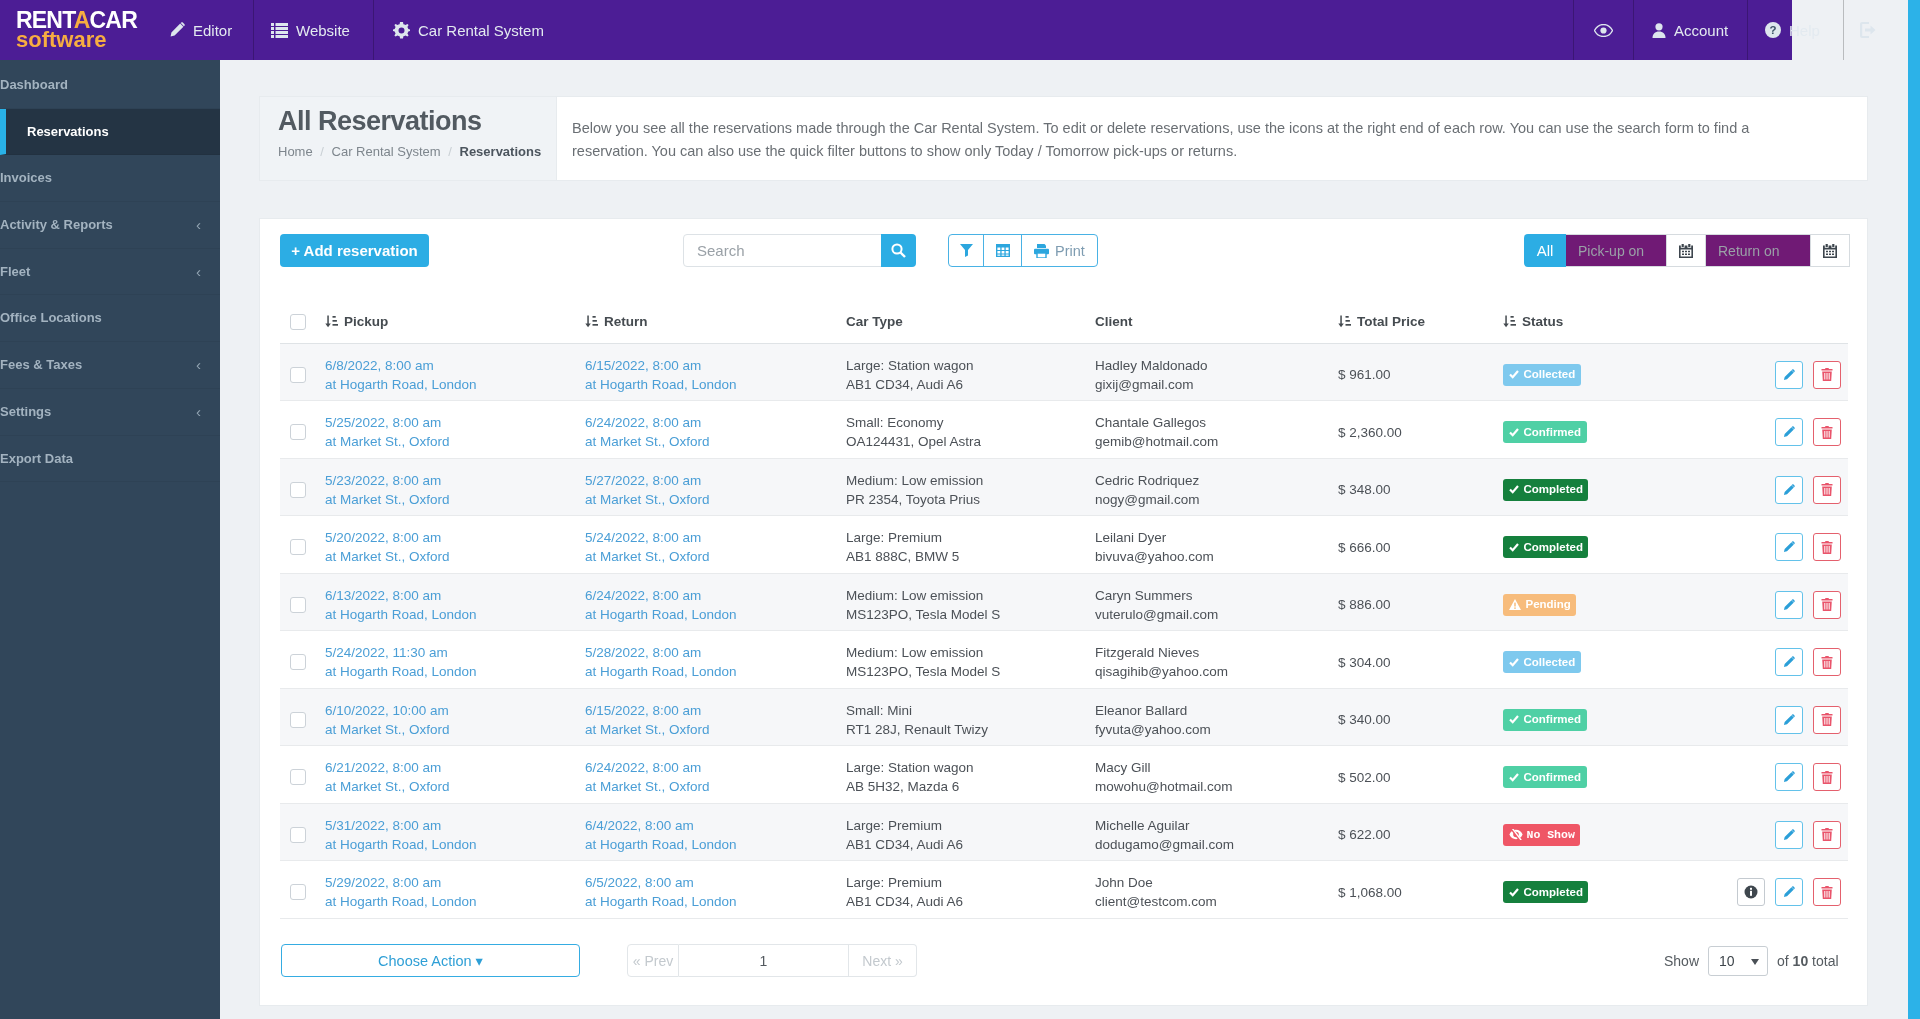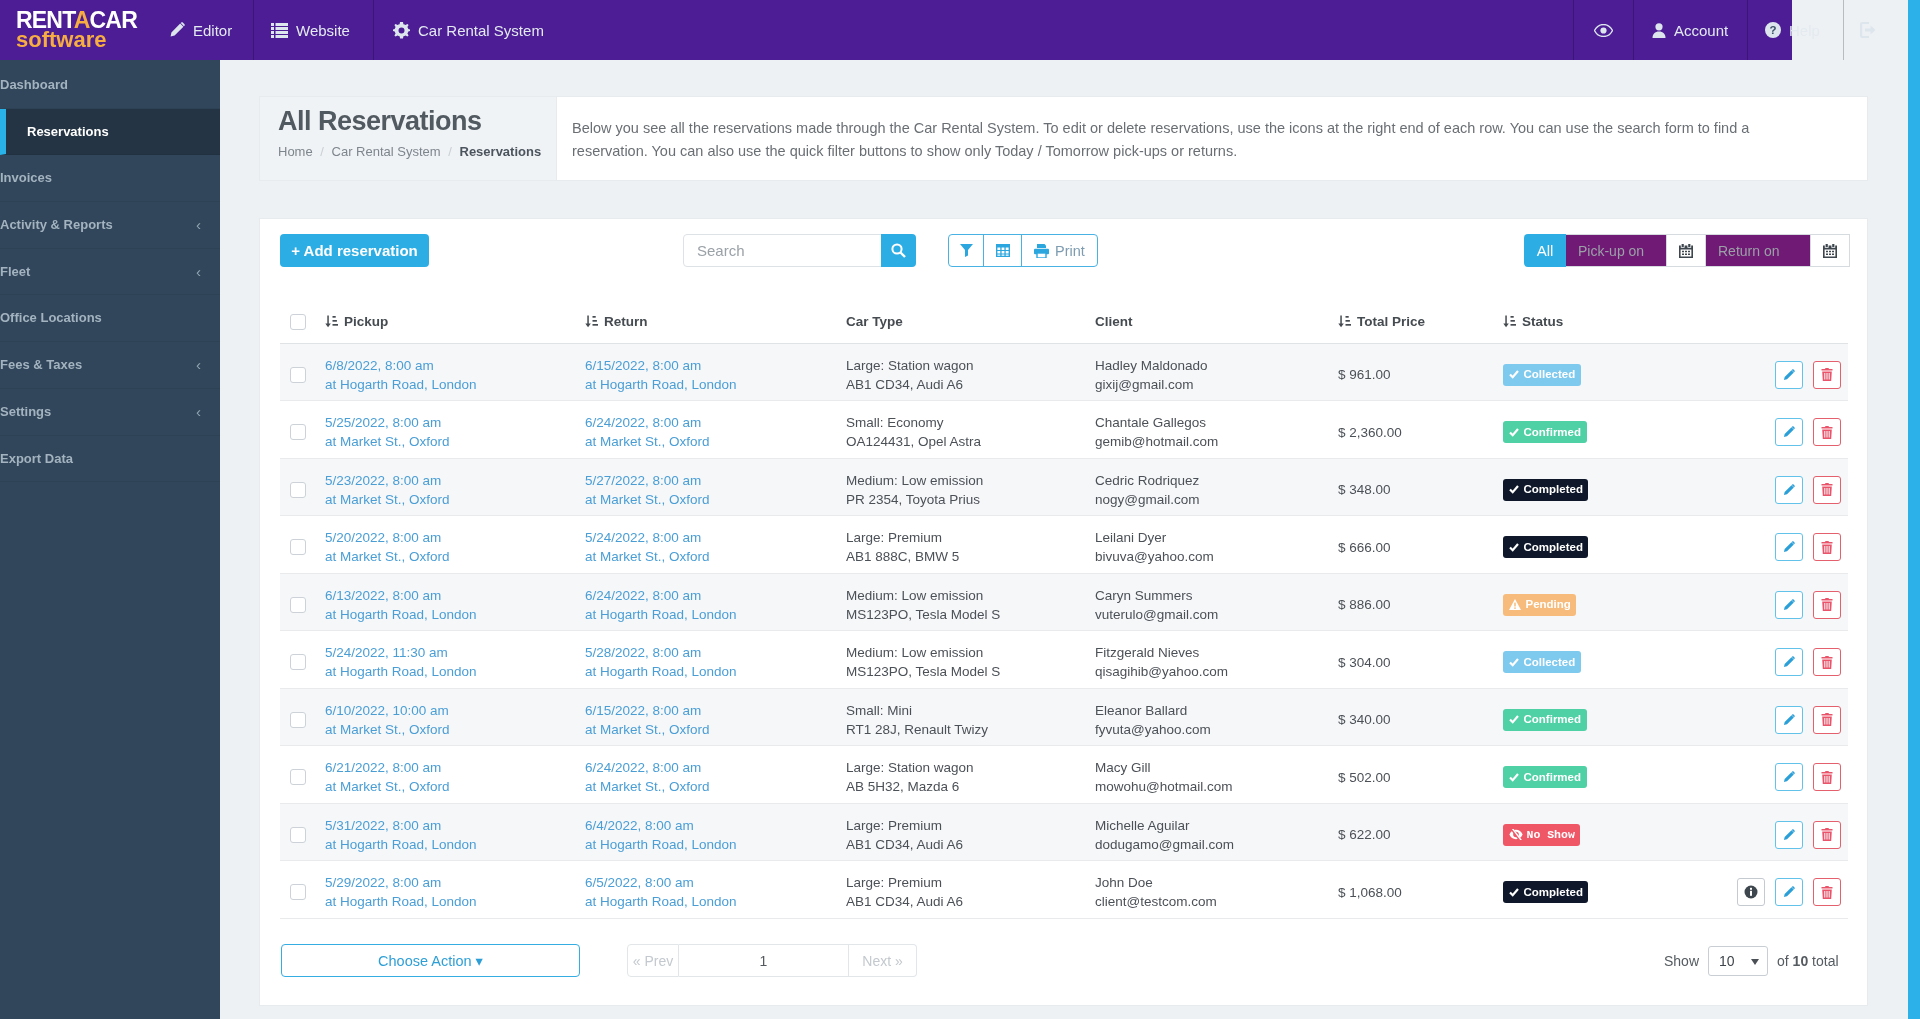--- a/index.html
+++ b/index.html
@@ -57,21 +57,21 @@
 #tbl td { height:57.5px; vertical-align:middle; border-bottom:1px solid #e8eaec; font-size:13.5px; color:#4c5157; line-height:19px; padding-top:6px; }
 #tbl tr.odd td { background:#f6f7f9; }
 #tbl a { color:#4a9ed6; text-decoration:none; }
 .cb { width:16px; height:16px; border:1px solid #ccd2d8; border-radius:3px; background:#fff; margin-left:10px; }
 th .sort { margin-right:6px; vertical-align:-2px; }
 
 .badge { display:inline-flex; align-items:center; height:22px; border-radius:3px; color:#fff; font-size:11.5px; font-weight:bold; padding:0 5.5px; }
 .badge svg { margin-right:5px; }
 .b-collected { background:#7ec9ee; }
 .b-confirmed { background:#4fd0a5; }
-.b-completed { background:#0f172a; }
+.b-completed { background:#15803d; }
 .b-pending { background:#f7bc7c; }
 .b-noshow { background:#ef5666;font-family:Liberation Mono, monospace; }
 
 .abtns { display:flex; justify-content:flex-end; gap:10px; padding-right:7px; }
 .abtn { width:28px; height:28px; border-radius:3px; background:#fff; display:flex; align-items:center; justify-content:center; }
 .abtn.edit { border:1px solid #63c2ea; }
 .abtn.del { border:1px solid #e4606d; }
 .abtn.info { border:1px solid #c4cad0; }
 
 

